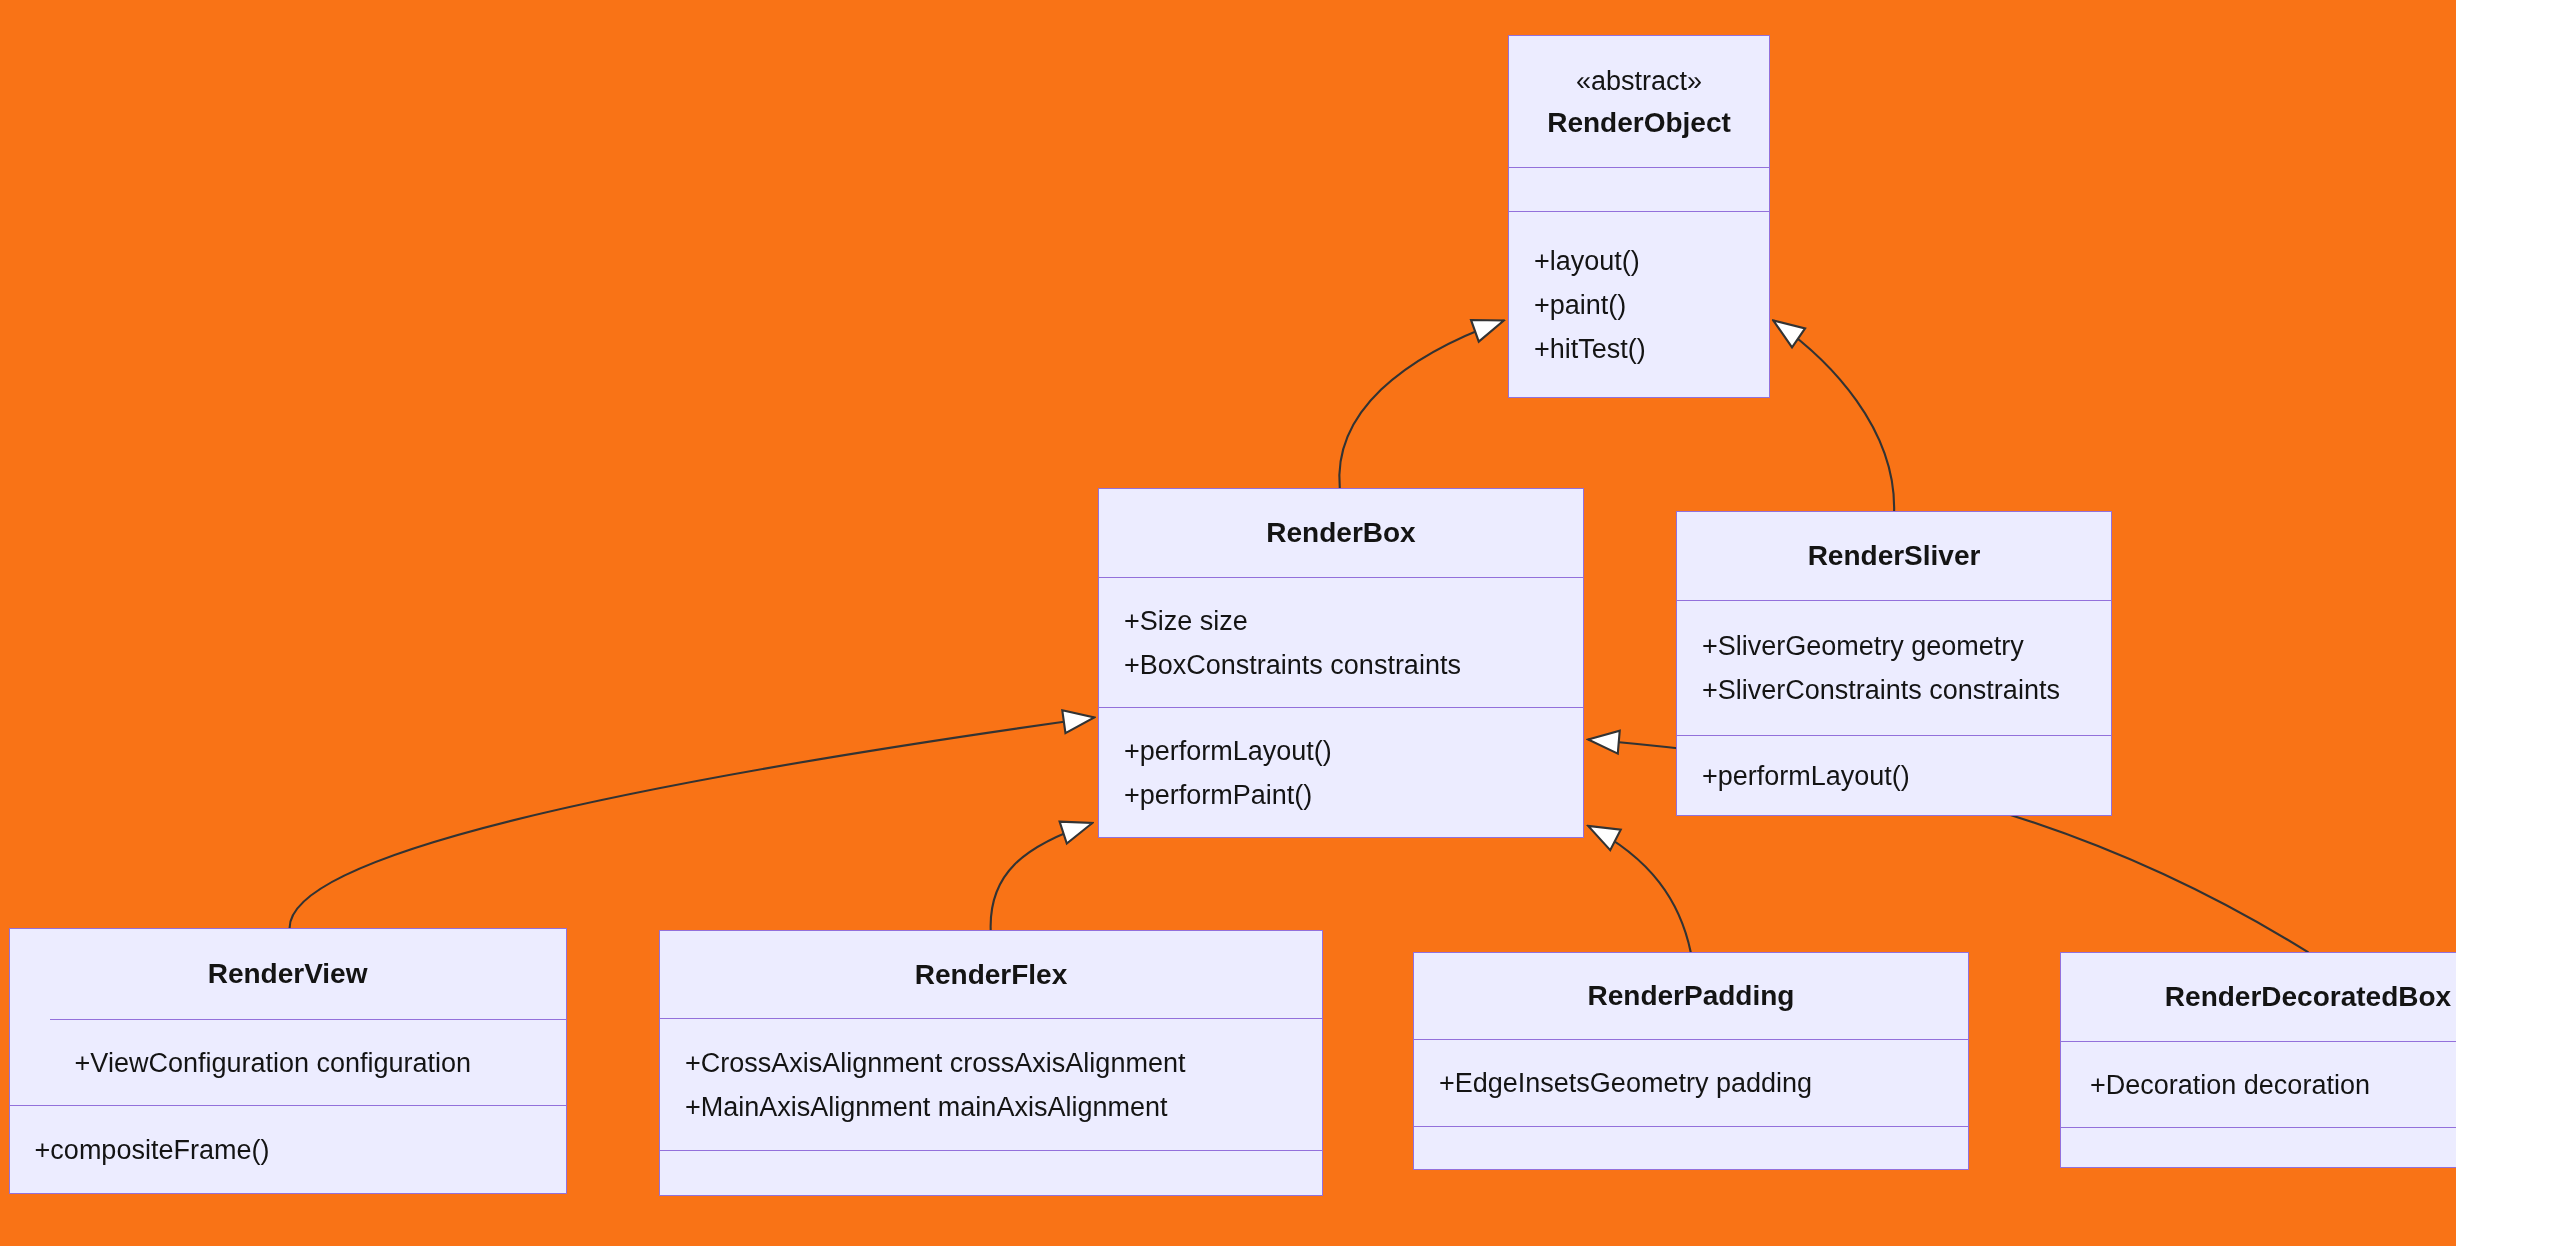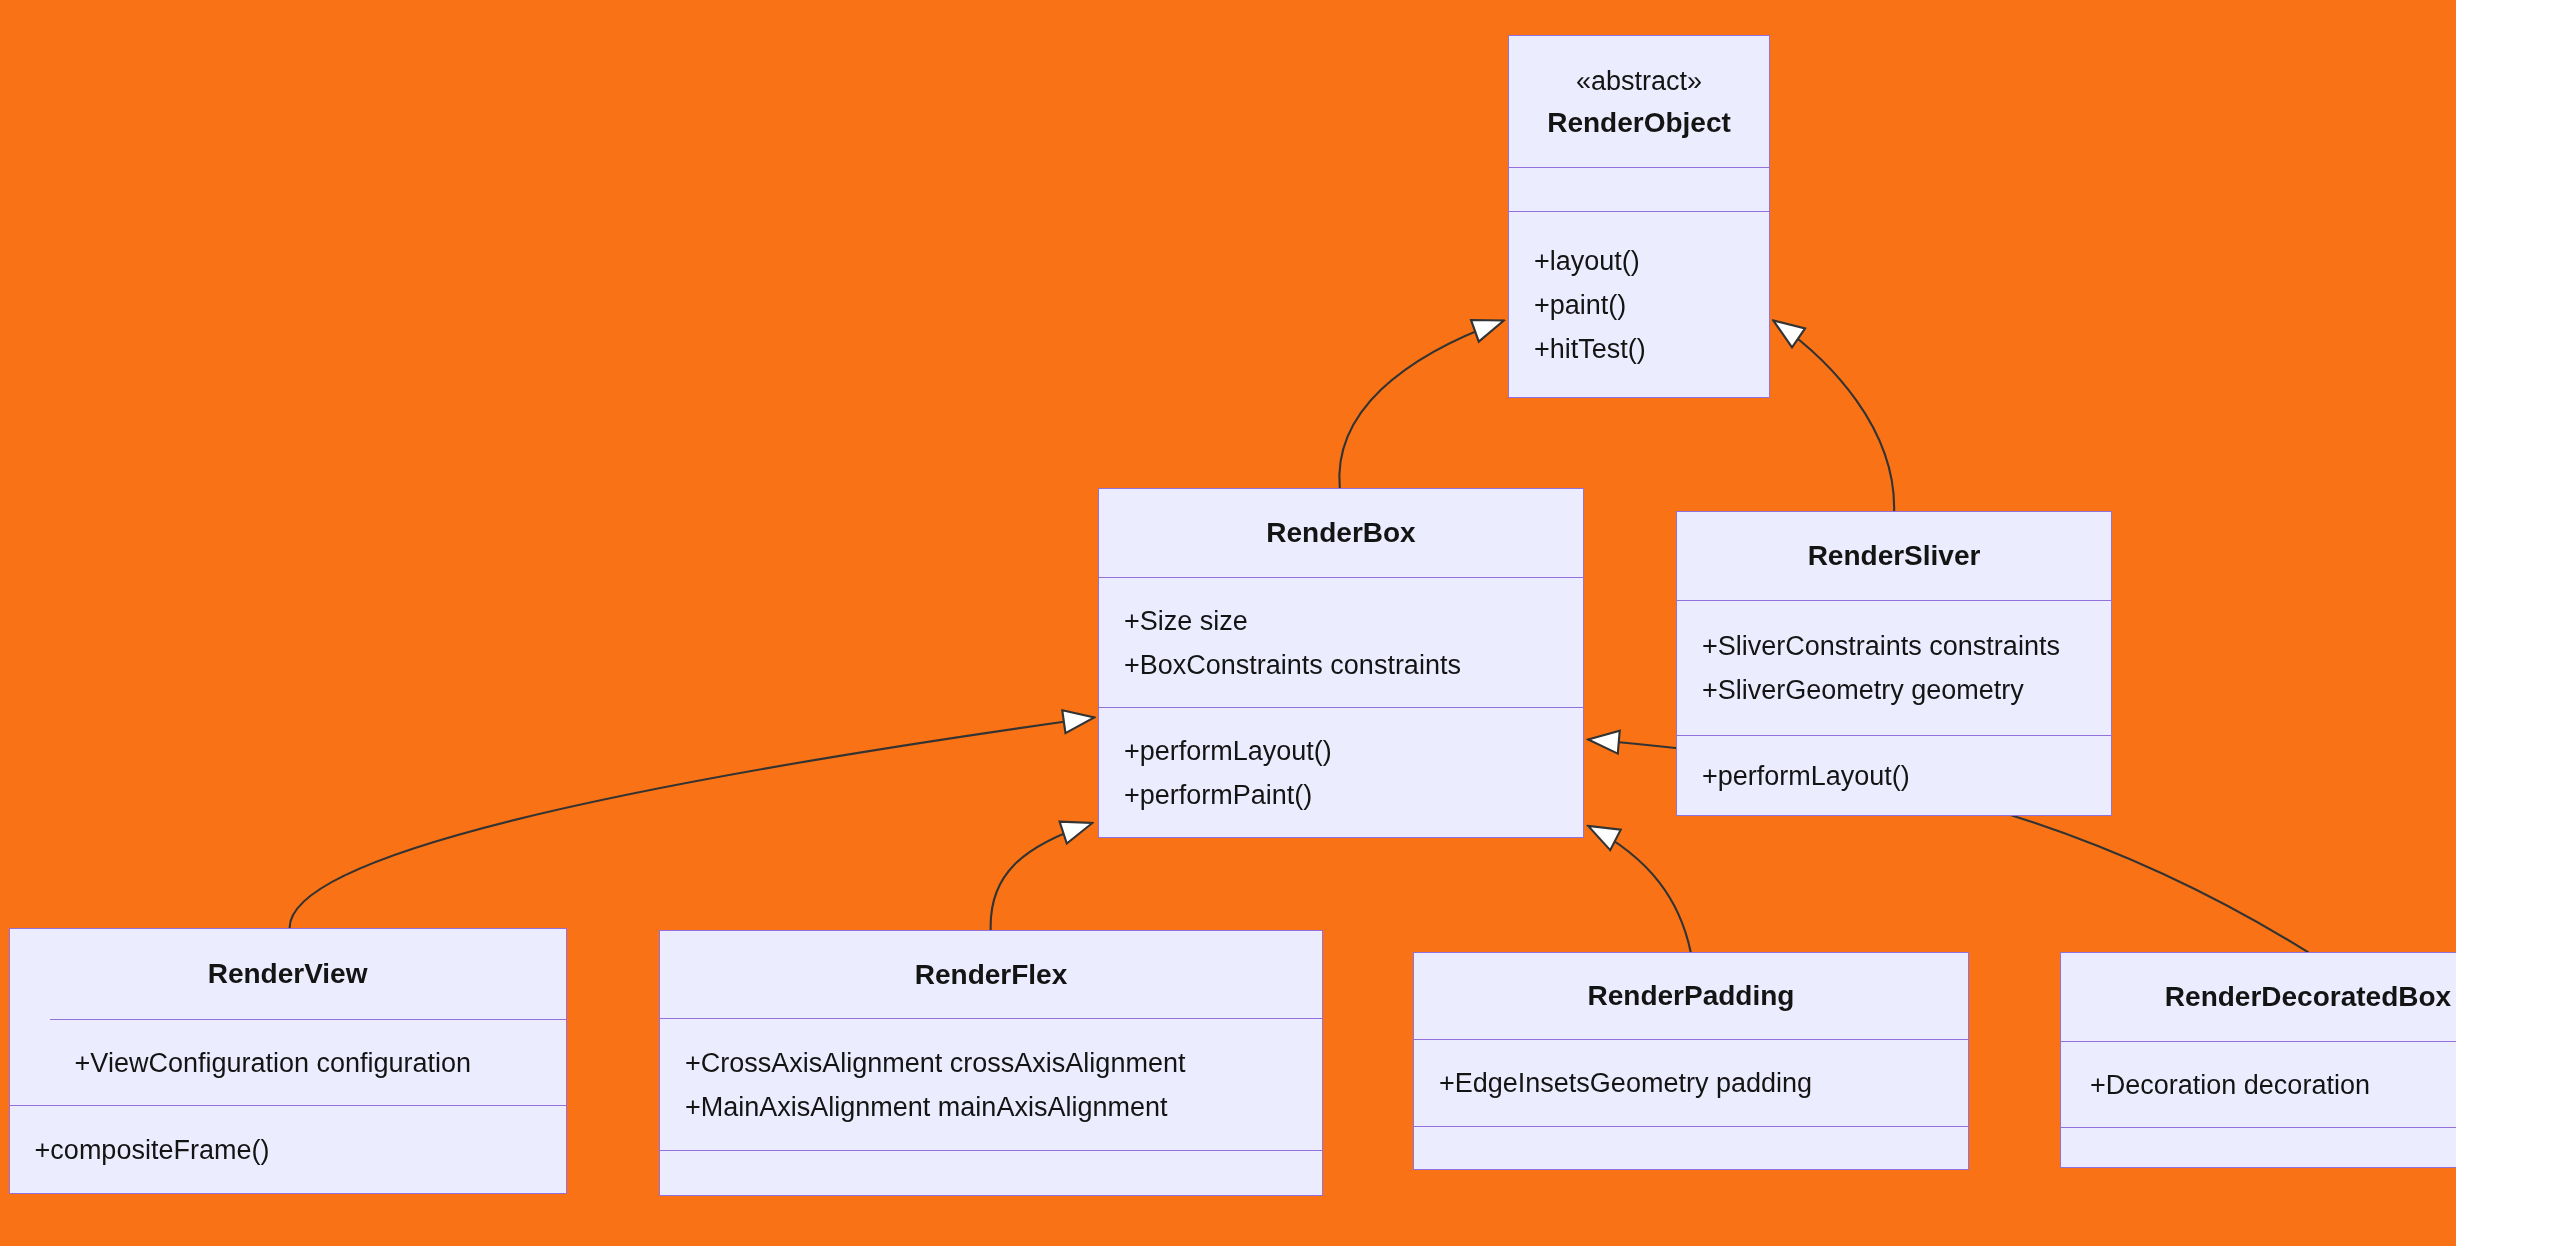--- a/index.html
+++ b/index.html
@@ -122,22 +122,22 @@
         <div class="uml-methods">
           <div class="uml-member">+performLayout()</div>
           <div class="uml-member">+performPaint()</div>
         </div>
       </div>
       <div class="uml-class" style="left: 1676px; top: 511px; width: 436px; height: 305px;">
         <div class="uml-title" style="height: 88px;">
           <div class="uml-name">RenderSliver</div>
         </div>
         <div class="uml-attrs" style="height: 135px;">
+          <div class="uml-member">+SliverGeometry geometry</div>
           <div class="uml-member">+SliverConstraints constraints</div>
-          <div class="uml-member">+SliverGeometry geometry</div>
         </div>
         <div class="uml-methods">
           <div class="uml-member">+performLayout()</div>
         </div>
       </div>
       <div class="uml-class" style="left: 8.6px; top: 928px; width: 558px; height: 266px;">
         <div class="uml-title" style="height: 90px;">
           <div class="uml-name">RenderView</div>
         </div>
         <div class="uml-attrs" style="height: 86px; margin-left: 40px;">

